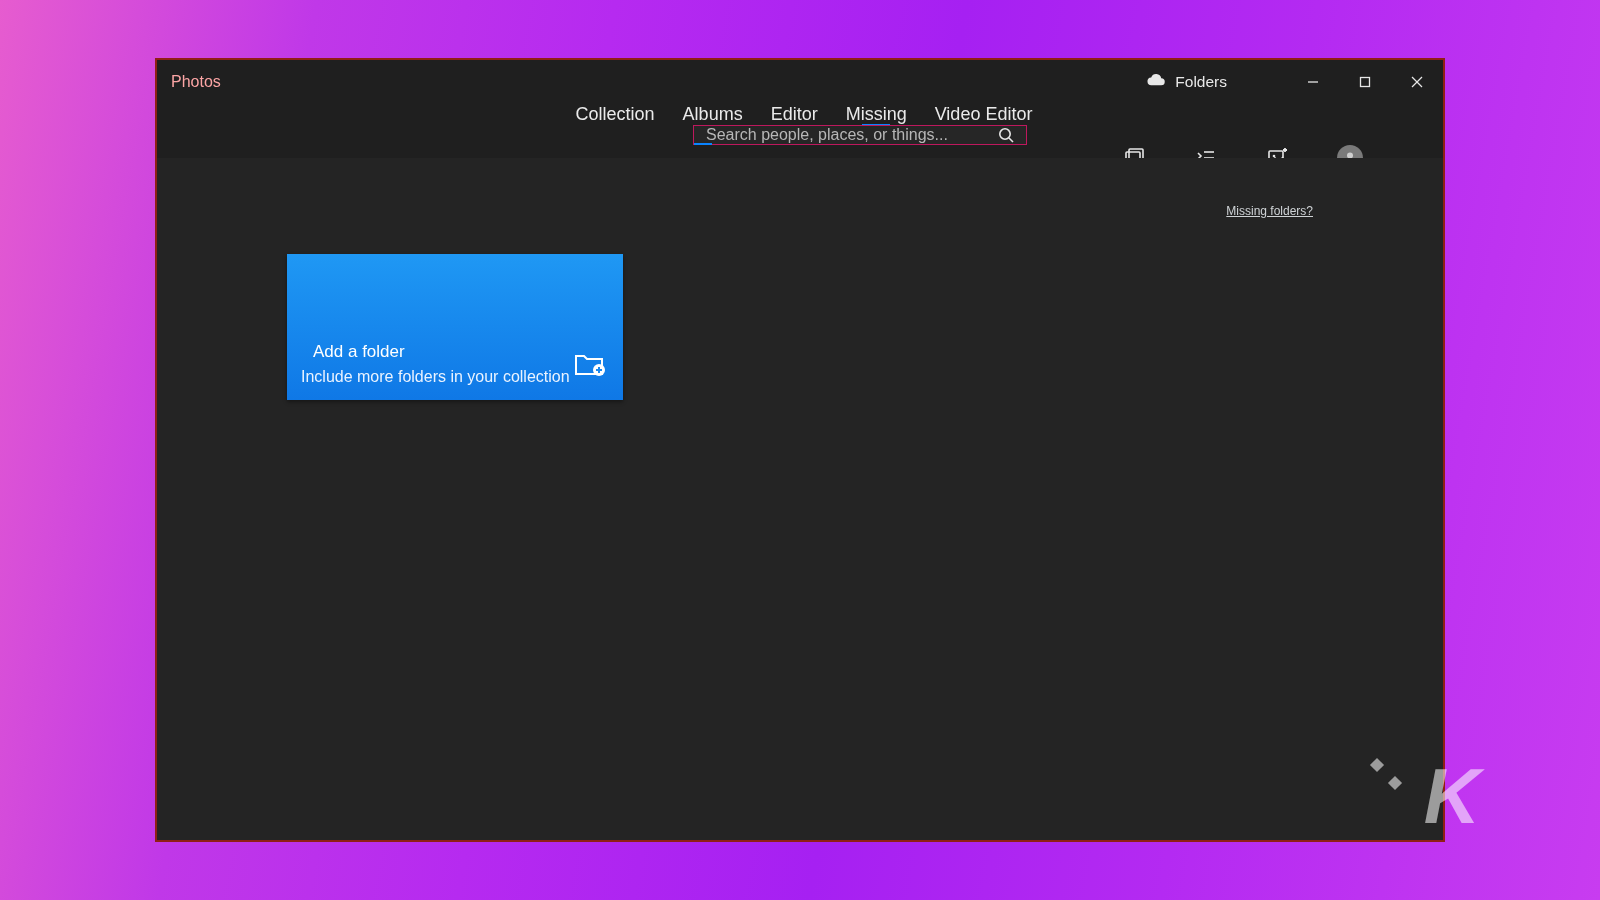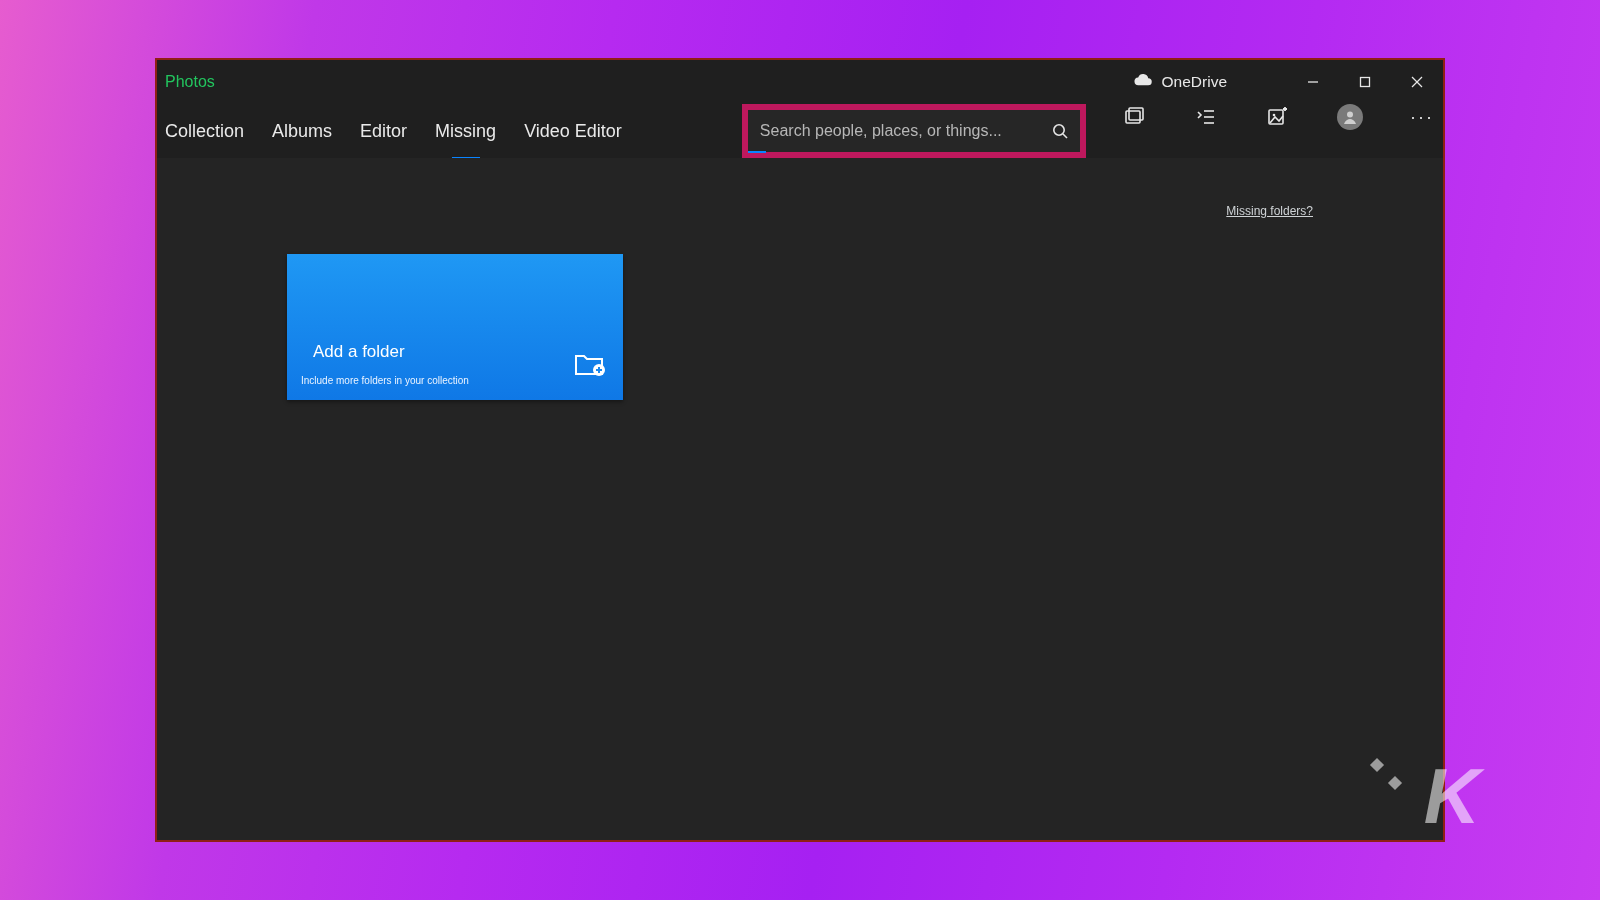--- a/index.html
+++ b/index.html
@@ -40,22 +40,22 @@
   
   .titlebar {
     height: 44px;
     display: flex;
     align-items: center;
     color: #e6e6e6;
     font-size: 16px;
     position: relative;
   }
   .titlebar .app-title {
-    padding-left: 8px;
-    color: #22c55e;
+    padding-left: 14px;
+    color: #fca5a5;
   }
   .titlebar .spacer { flex: 1; }
   .onedrive {
     display: flex;
     align-items: center;
     gap: 8px;
     color: #e8e8e8;
     font-size: 15.5px;
     margin-right: 60px;
     cursor: pointer;
@@ -74,22 +74,23 @@
     align-items: center;
     justify-content: center;
     color: #e6e6e6;
   }
   .win-btn svg { stroke: #e6e6e6; }
 
   
   .navbar {
     height: 54px;
     display: flex;
-    align-items: flex-start;
-    position: relative;
+    align-items: center;
+    position: relative;
+    flex-direction: column;
   }
   .tabs {
     display: flex;
     align-items: center;
     gap: 28px;
     padding-left: 8px;
     height: 100%;
   }
   .tab {
     color: #eaeaea;
@@ -109,21 +110,21 @@
     bottom: -2px;
     width: 28px;
     height: 3px;
     background: #0a84ff;
   }
 
   .searchwrap {
     margin-left: 120px;
     width: 332px;
     height: 42px;
-    border: 6px solid #be185d;
+    border: 1px solid #be185d;
     background: #262626;
     display: flex;
     align-items: center;
     position: relative;
   }
   .searchwrap::after {
     content:"";
     position:absolute;
     left:0;
     bottom:-1px;
@@ -207,21 +208,21 @@
   .add-tile .tile-title {
     position:absolute;
     left: 26px;
     bottom: 38px;
     font-size: 17px;
   }
   .add-tile .tile-sub {
     position:absolute;
     left: 14px;
     bottom: 14px;
-    font-size: 10px;
+    font-size: 16px;
     color:#eaf3ff;
   }
   .add-tile .tile-icon {
     position:absolute;
     right: 16px;
     bottom: 18px;
   }
 
   
   .watermark {
@@ -252,21 +253,21 @@
 
     <div class="titlebar">
       <div class="app-title">Photos</div>
       <div class="spacer"></div>
       <div class="onedrive">
         <span>
           <svg class="cloud" viewBox="0 0 24 16">
             <path d="M7 14h11a4 4 0 0 0 0-8 6 6 0 0 0-11.5-1A4.5 4.5 0 0 0 7 14z" fill="#e8e8e8"></path>
           </svg>
         </span>
-        <span>OneDrive</span>
+        <span>Folders</span>
       </div>
       <div class="win-controls">
         <div class="win-btn">
           <svg width="12" height="12">
               <line x1="1" y1="6" x2="11" y2="6" stroke-width="1.3"></line>
             </svg>
         </div>
         <div class="win-btn">
           <svg width="12" height="12">
               <rect x="1.5" y="1.5" width="9" height="9" fill="none" stroke-width="1.3"></rect>

